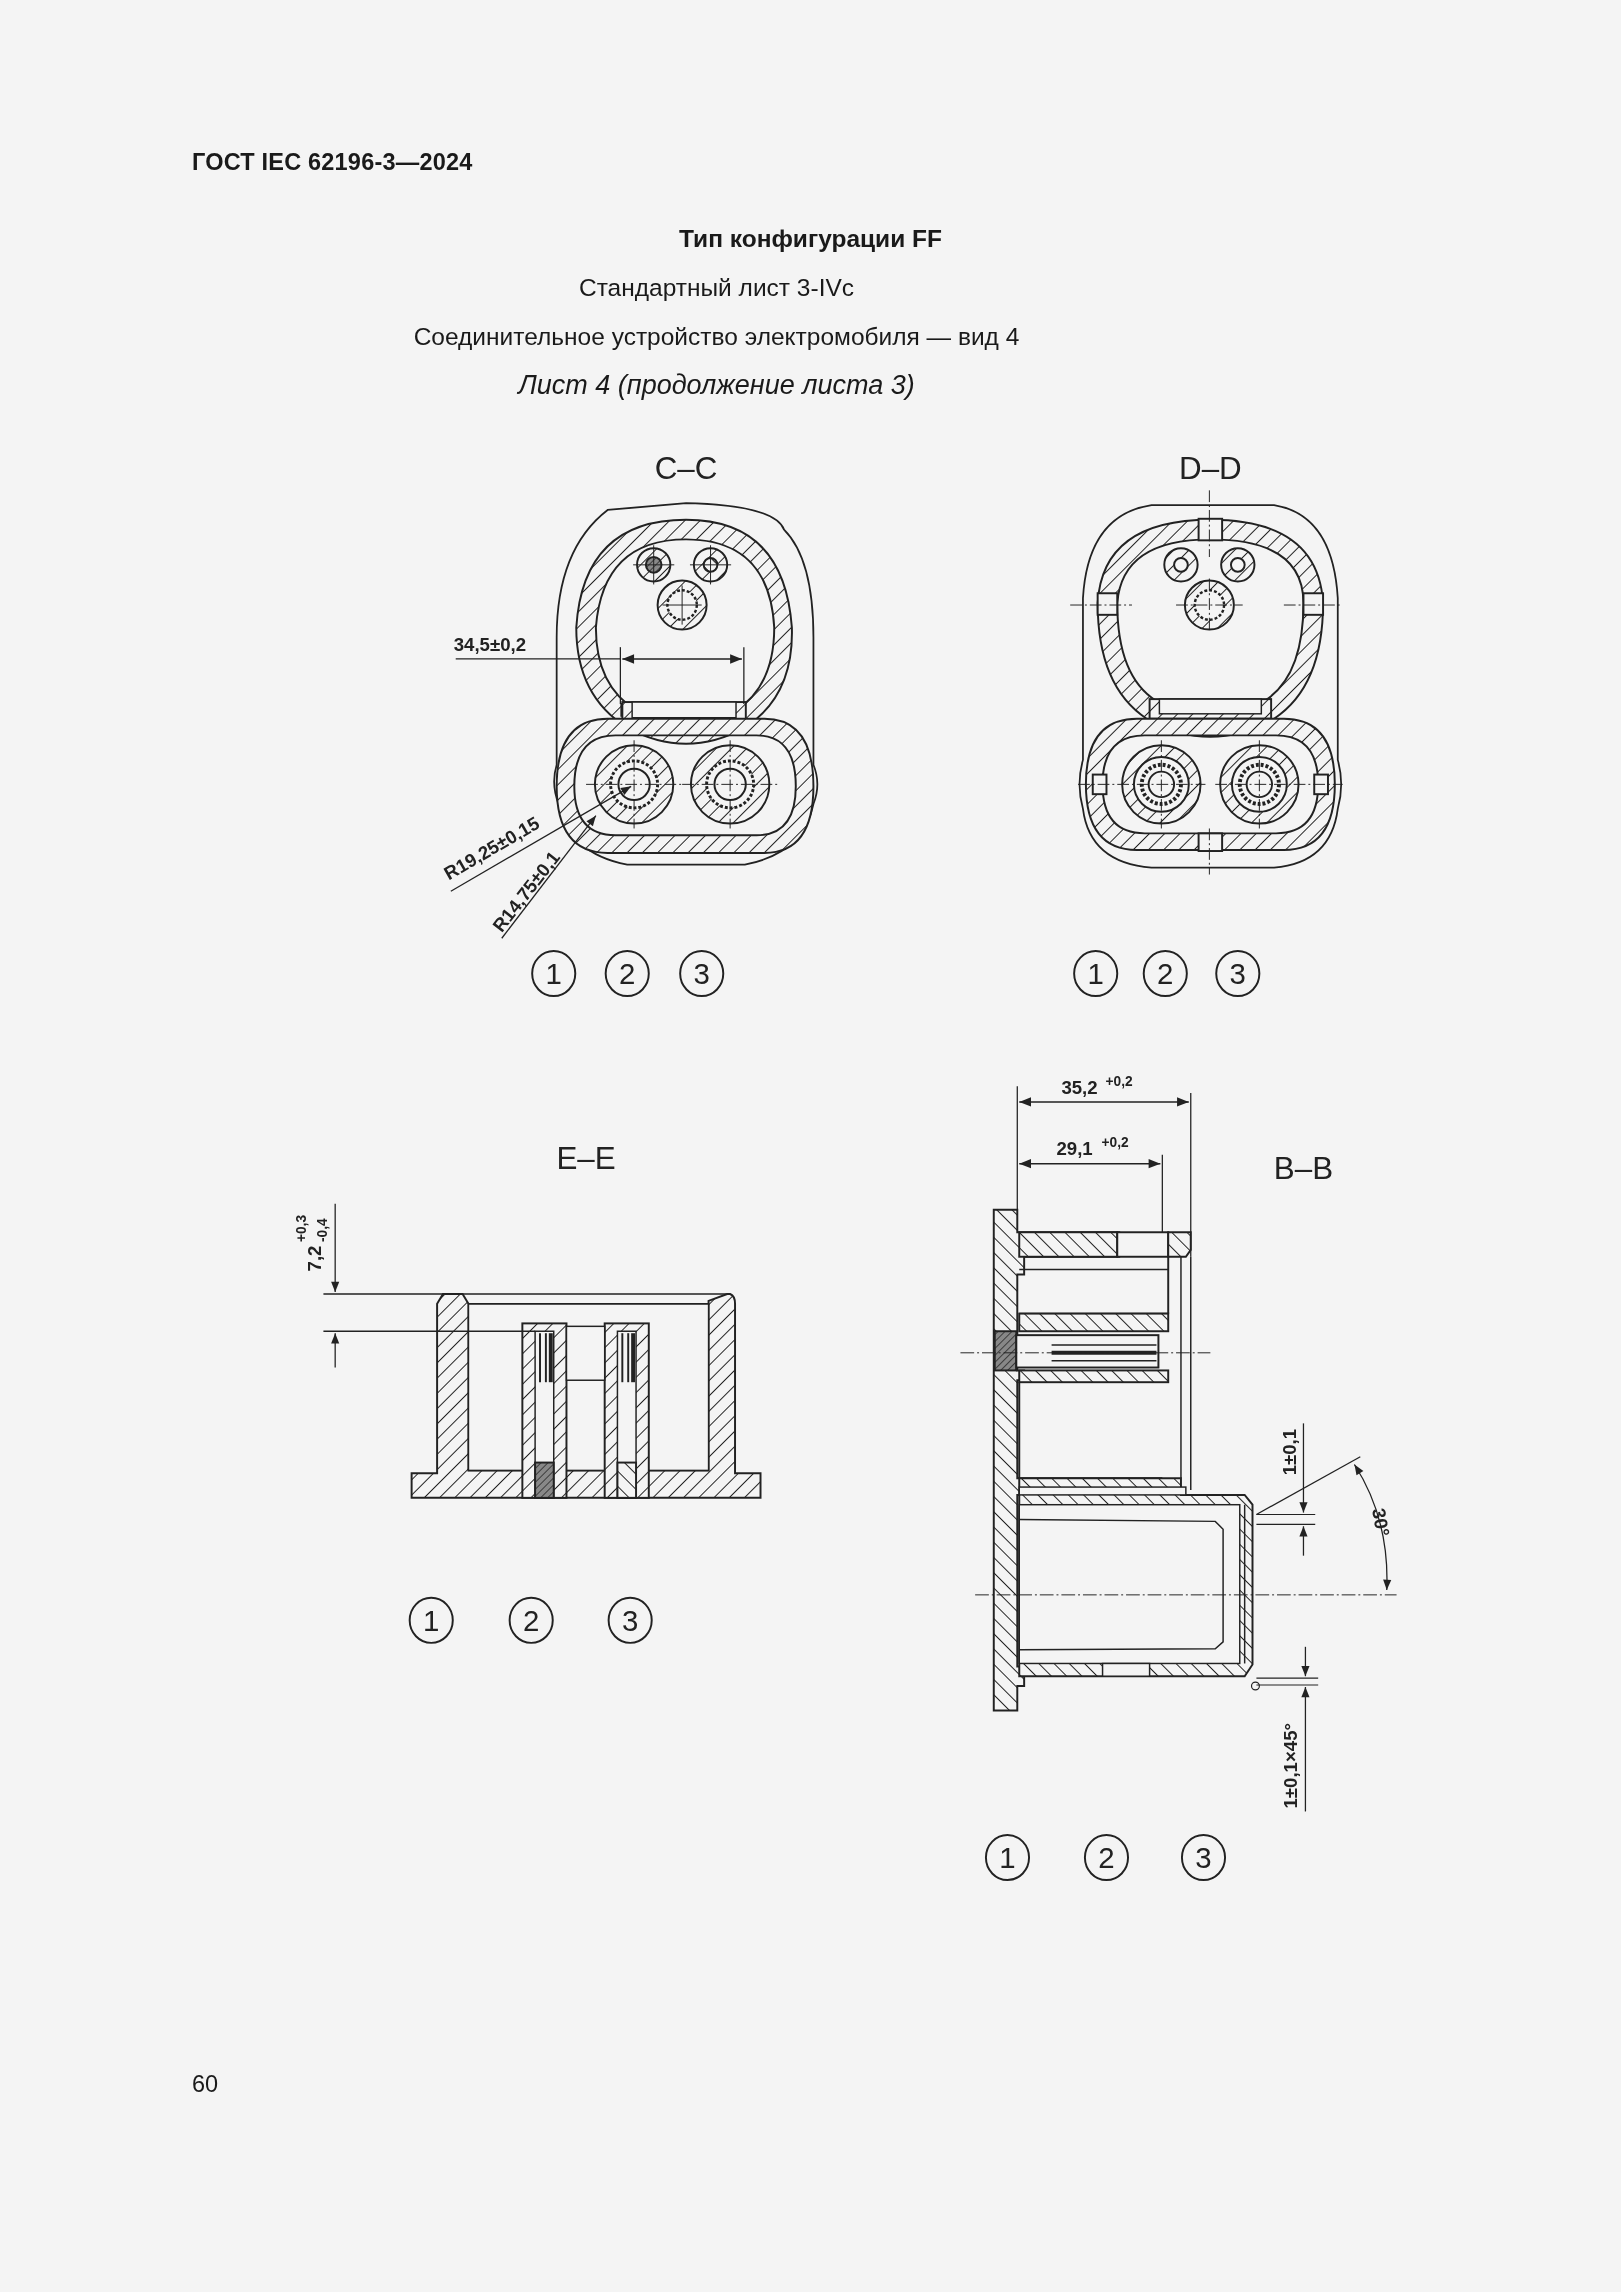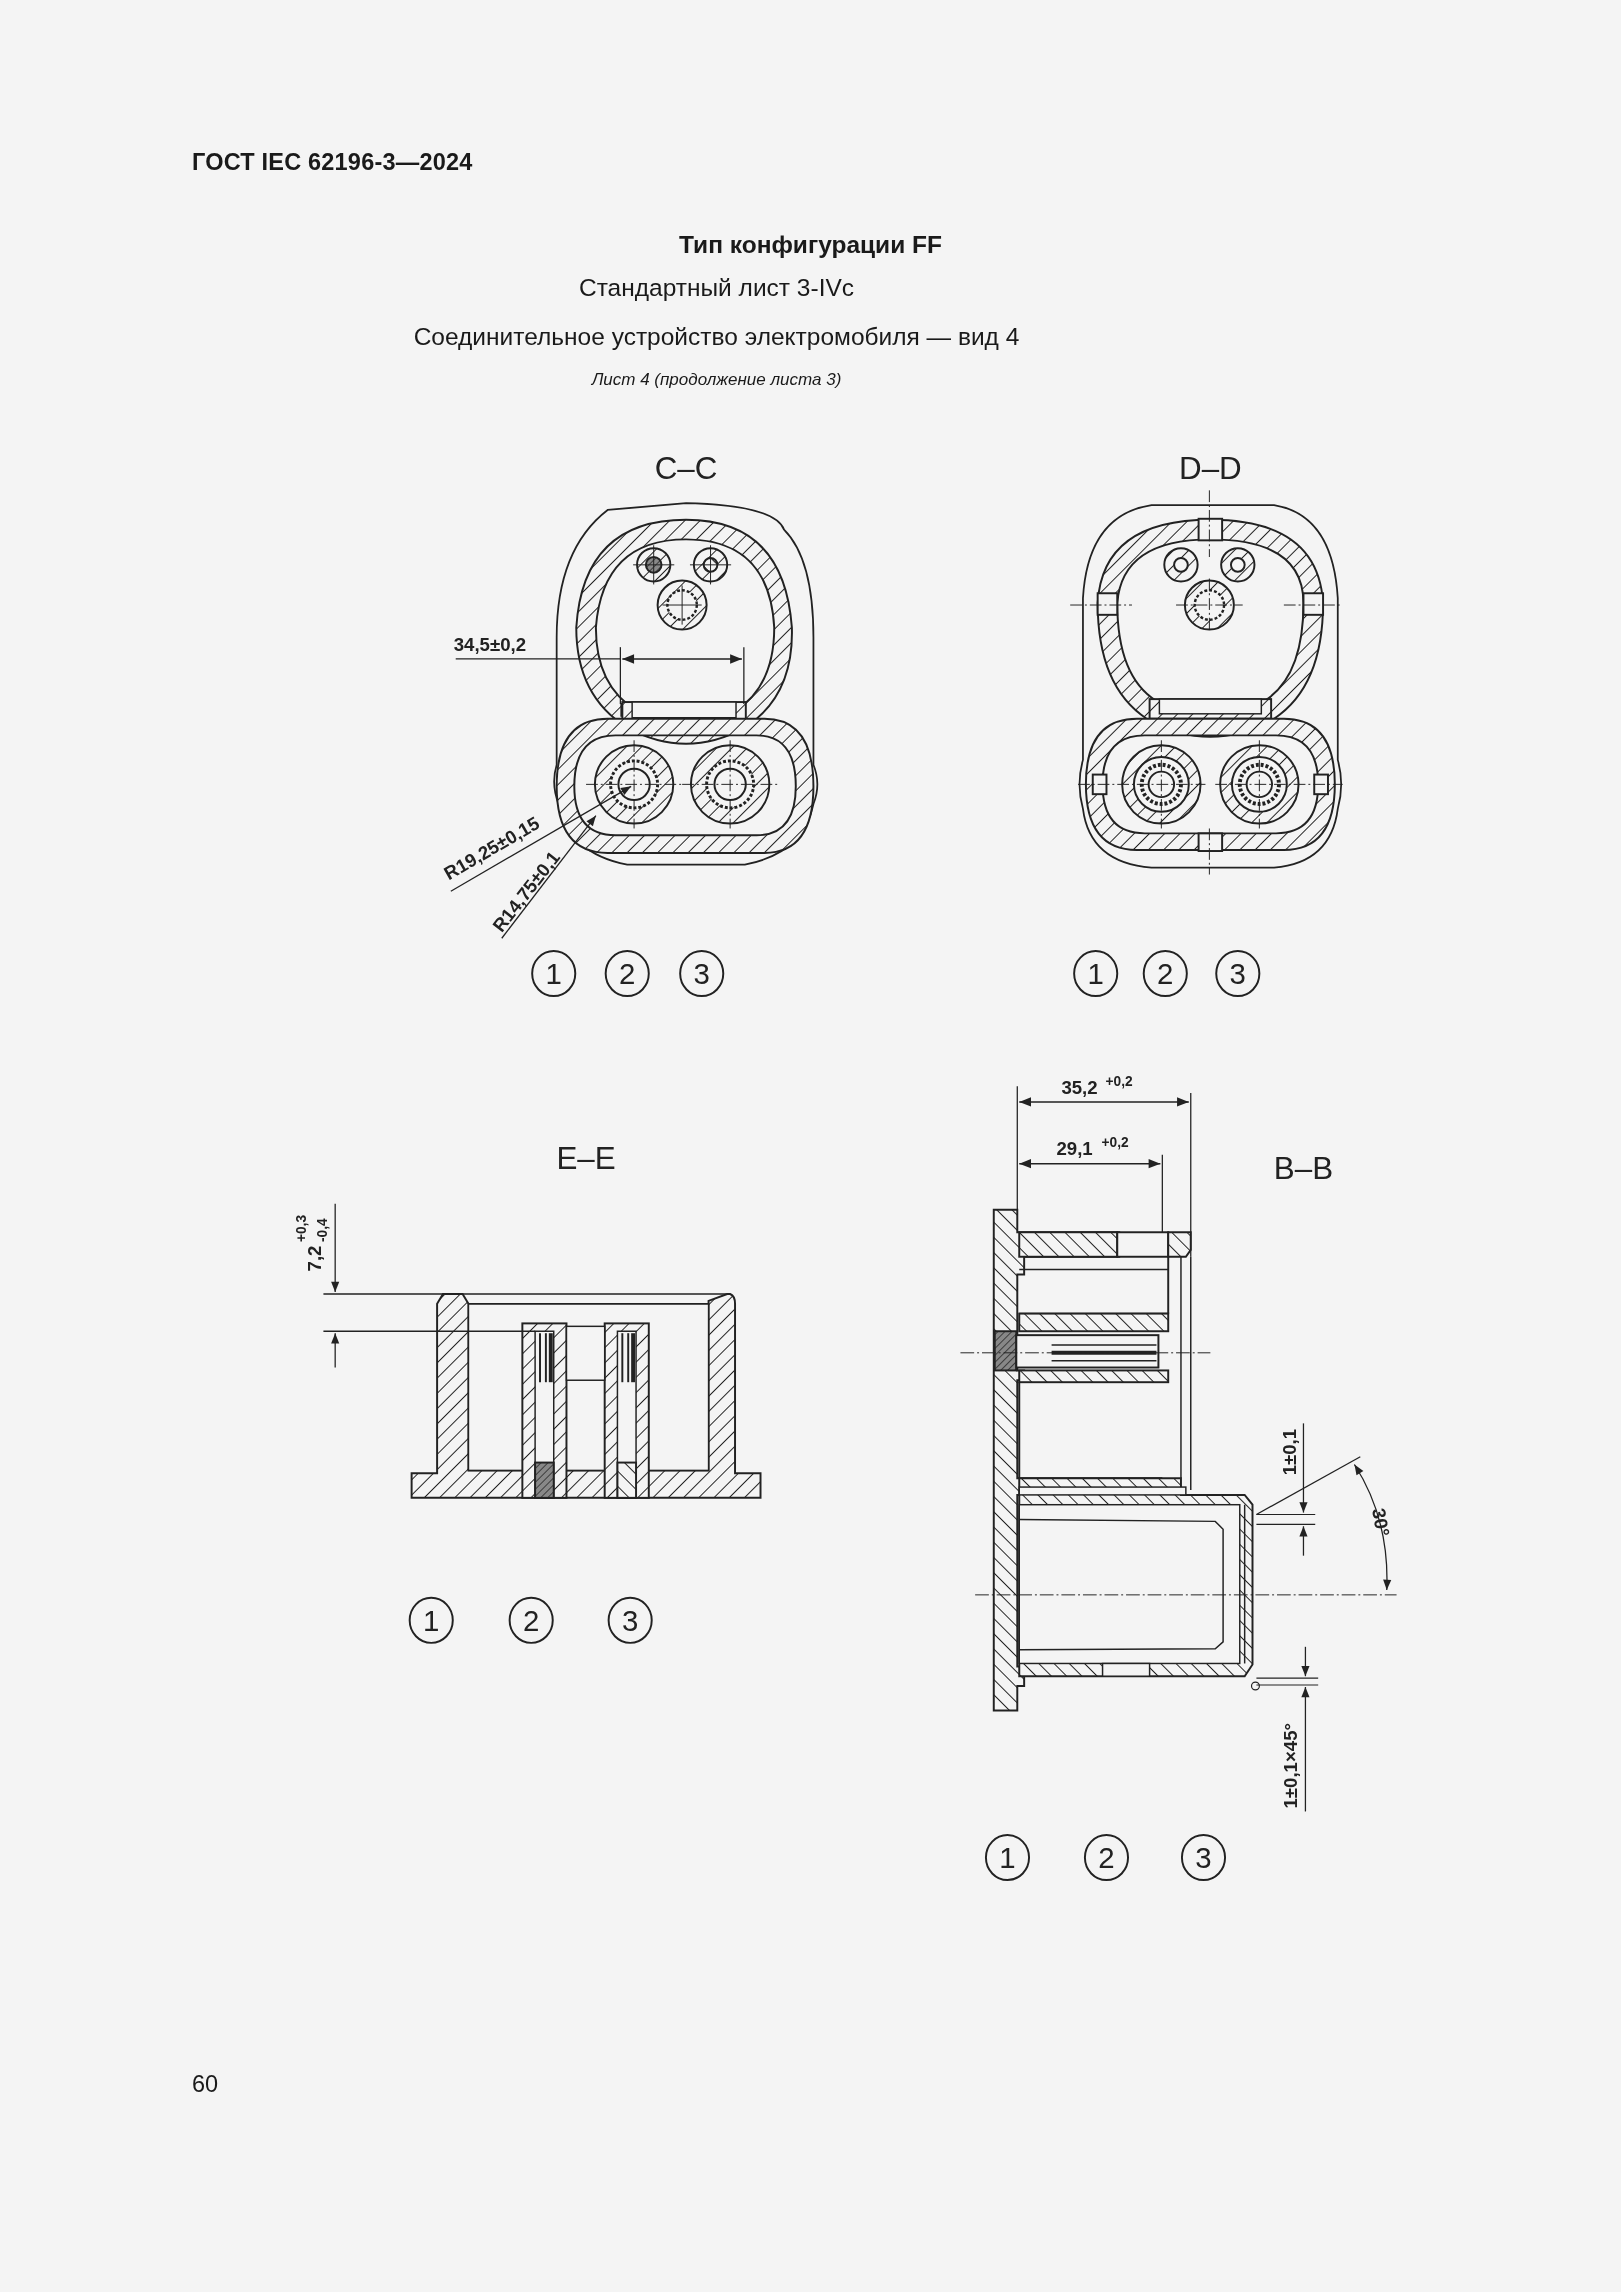--- a/index.html
+++ b/index.html
@@ -1,23 +1,23 @@
 <!DOCTYPE html>
 <html><head>
 <meta charset="utf-8">
 <style>
   html, body { margin: 0; padding: 0; }
   body { width: 1621px; height: 2293px; background: #f4f4f4; position: relative; overflow: hidden;
          font-family: "Liberation Sans", sans-serif; color: #1a1a1a; }
   .std-code { position: absolute; left: 192px; top: 149px; font-size: 23.5px; font-weight: bold; letter-spacing: 0.2px; text-align: center; }
   .heading { position: absolute; left: 0; width: 1433px; text-align: center; }
-  .h-type { top: 231px; font-size: 24.5px; font-weight: bold; left: 0; width: 1621px; }
+  .h-type { top: 225px; font-size: 24.5px; font-weight: bold; left: 0; width: 1621px; }
   .h-sheet { top: 274px; font-size: 24.5px; }
   .h-device { top: 323px; font-size: 24.5px; }
-  .h-cont { top: 370px; font-size: 17px; font-style: italic; }
+  .h-cont { top: 370px; font-size: 27px; font-style: italic; }
   .page-num { position: absolute; left: 192px; top: 2071px; font-size: 23.5px; }
   svg.drawing { position: absolute; left: 0; top: 0; }
   .sec-label { font-family: "Liberation Sans", sans-serif; font-size: 32px; }
   .dim { font-family: "Liberation Sans", sans-serif; font-size: 19px; font-weight: bold; }
   .dim-sup { font-family: "Liberation Sans", sans-serif; font-size: 14px; font-weight: bold; }
   .callout { font-family: "Liberation Sans", sans-serif; font-size: 30px; }
 </style>
 </head>
 <body>
 

